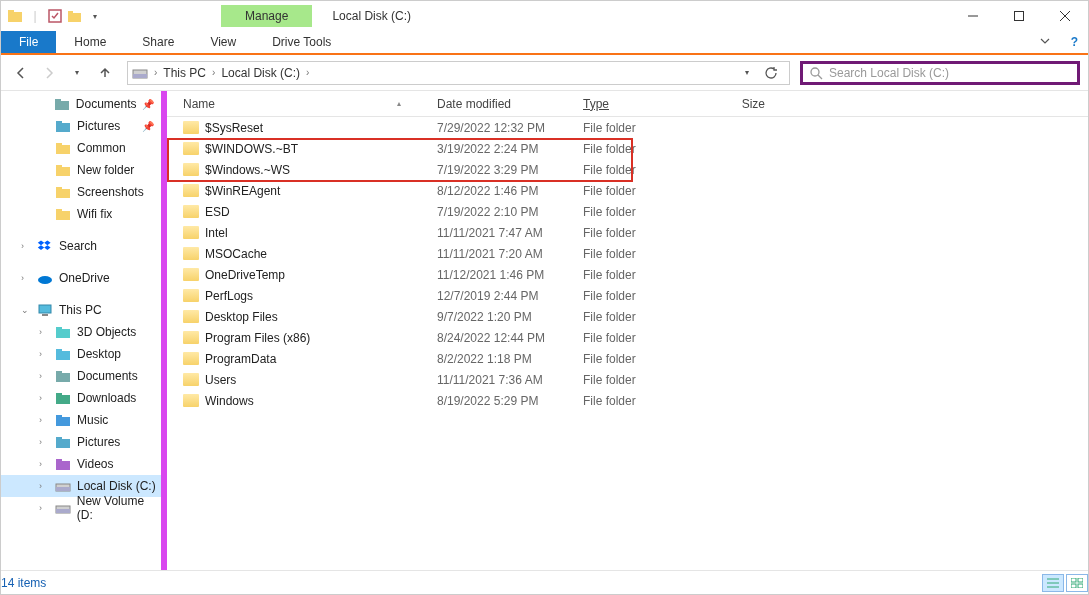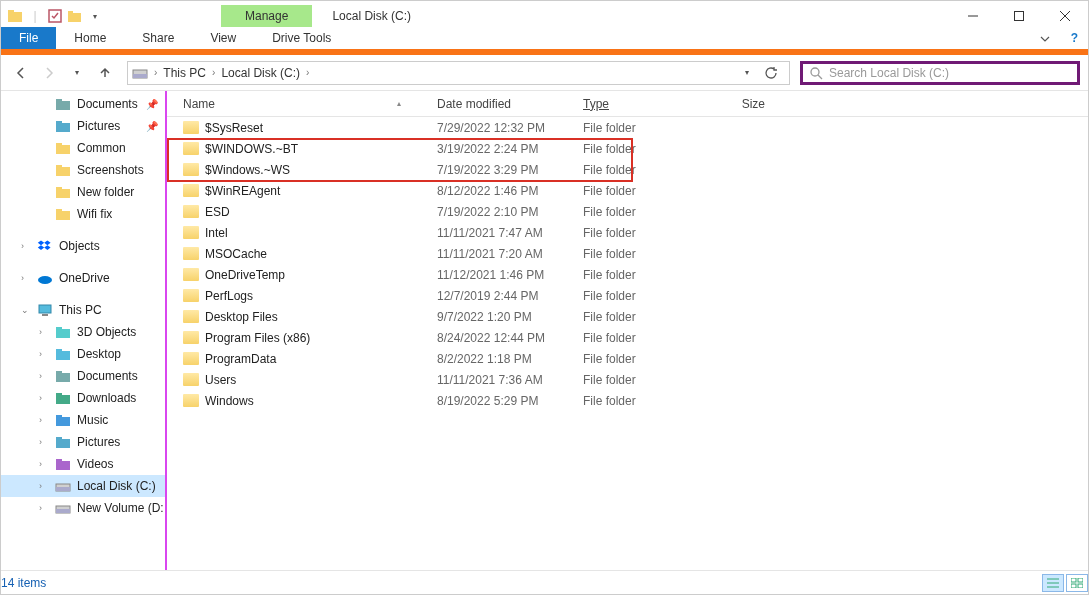--- a/index.html
+++ b/index.html
@@ -8,21 +8,21 @@
 
 .titlebar { height: 30px; display: flex; align-items: center; background: #fff; }
 .titlebar-left { display: flex; align-items: center; gap: 4px; padding: 0 6px; }
 .qat-icon { width: 16px; height: 16px; display: flex; align-items: center; justify-content: center; }
 .manage-tab { background: #a7e88b; padding: 4px 24px; font-size: 12px; color: #333; margin-left: 112px; }
 .title-text { padding: 0 20px; color: #333; }
 .titlebar-right { margin-left: auto; display: flex; }
 .win-btn { width: 46px; height: 30px; display: flex; align-items: center; justify-content: center; color: #333; font-size: 12px; }
 
 
-.ribbon { height: 24px; display: flex; align-items: flex-end; border-bottom: 6px solid #f97316; font-size:12px;}
+.ribbon { height: 24px; display: flex; align-items: flex-start; border-bottom: 2px solid #f97316; font-size:12px;}
 .ribbon-tab { padding: 4px 18px; color: #333; display: flex; align-items: center; }
 .ribbon-tab.file { background: #1979ca; color: #fff; padding: 4px 18px; }
 .ribbon-tab.contextual { color: #333; }
 .ribbon-spacer { flex: 1; }
 .ribbon-expand { padding: 4px 10px; color: #555; }
 
 
 .navbar { height: 36px; display: flex; align-items: center; padding: 0 8px; gap: 4px; border-bottom: 1px solid #e5e5e5;}
 .nav-btn { width: 24px; height: 24px; display: flex; align-items: center; justify-content: center; color: #555; }
 .nav-btn.disabled { color: #ccc; }
@@ -31,21 +31,21 @@
 .addrbar .sep { color: #777; font-size: 10px; }
 .addrbar-spacer { flex: 1; }
 .addrend { display: flex; align-items: center; gap: 2px; padding-right: 3px;}
 .addrend .btn { width: 22px; height: 22px; display:flex; align-items:center; justify-content:center; color: #555;}
 .searchbox { width: 280px; height: 24px; border: 3px solid #701a75; display: flex; align-items: center; padding: 0 6px; gap: 6px; color: #888;}
 .searchbox input { border: none; outline: none; flex: 1; font-size: 12px; color: #333; }
 .searchbox input::placeholder { color: #999; }
 
 
 .main { flex: 1; display: flex; min-height: 0; }
-.sidebar { width: 166px; border-right: 2px solid #d946ef; overflow-y: auto; padding: 2px 0; }
+.sidebar { width: 166px; border-right: 6px solid #d946ef; overflow-y: auto; padding: 2px 0; }
 .tree-item { display: flex; align-items: center; height: 22px; padding-left: 8px; gap: 6px; color: #222; }
 .tree-item.level1 { padding-left: 20px; }
 .tree-item.level2 { padding-left: 38px; }
 .tree-item.selected { background: #cce8ff; }
 .tree-item .arrow { width: 10px; color: #777; font-size: 9px; display:inline-block;}
 .tree-item .ic { width: 16px; height: 16px; display:flex;align-items:center;justify-content:center; }
 .tree-item .pin { margin-left: auto; margin-right: 6px; color: #888; font-size: 10px;}
 .tree-spacer { height: 10px; }
 
 
@@ -229,51 +229,51 @@
         <span>Common</span>
       </div>
       <div class="tree-item level2">
         <span class="arrow"></span>
         <span class="ic">
           <svg width="16" height="16">
             <rect x="1" y="5" width="14" height="9" fill="#f7d26a"></rect>
             <rect x="1" y="3" width="6" height="3" fill="#f7d26a"></rect>
           </svg>
         </span>
-        <span>Screenshots</span>
+        <span>New folder</span>
       </div>
       <div class="tree-item level2">
         <span class="arrow"></span>
         <span class="ic">
           <svg width="16" height="16">
             <rect x="1" y="5" width="14" height="9" fill="#f7d26a"></rect>
             <rect x="1" y="3" width="6" height="3" fill="#f7d26a"></rect>
           </svg>
         </span>
-        <span>New folder</span>
+        <span>Screenshots</span>
       </div>
       <div class="tree-item level2">
         <span class="arrow"></span>
         <span class="ic">
           <svg width="16" height="16">
             <rect x="1" y="5" width="14" height="9" fill="#f7d26a"></rect>
             <rect x="1" y="3" width="6" height="3" fill="#f7d26a"></rect>
           </svg>
         </span>
         <span>Wifi fix</span>
       </div>
       <div class="tree-spacer"></div>
       <div class="tree-item level1">
         <span class="arrow">›</span>
         <span class="ic">
           <svg width="16" height="16">
             <path d="M4 3l4 3-4 3-4-3zM12 3l4 3-4 3-4-3zM4 9l4 3-4 3-4-3zM12 9l4 3-4 3-4-3z" fill="#0061ff" transform="scale(0.8) translate(1,0)"></path>
           </svg>
         </span>
-        <span>Objects</span>
+        <span>Search</span>
       </div>
       <div class="tree-spacer"></div>
       <div class="tree-item level1">
         <span class="arrow">›</span>
         <span class="ic">
           <svg width="16" height="16">
             <ellipse cx="8" cy="10" rx="7" ry="4" fill="#0078d4"></ellipse>
           </svg>
         </span>
         <span>OneDrive</span>

